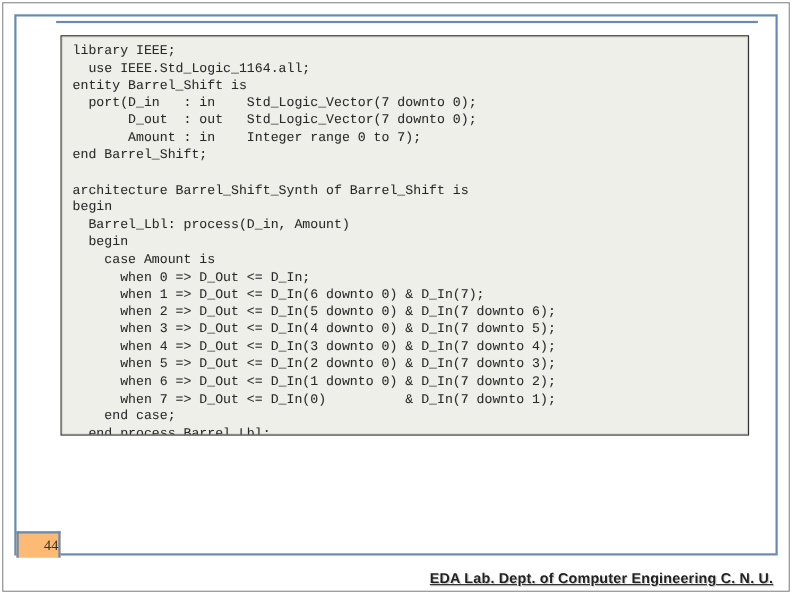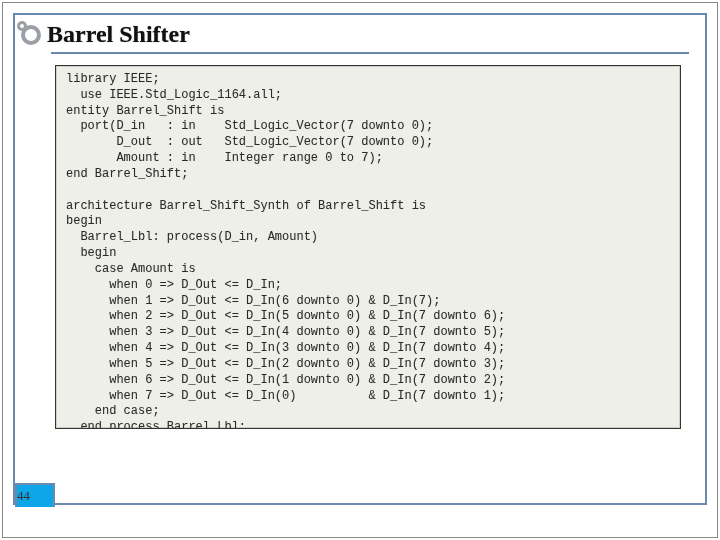--- a/index.html
+++ b/index.html
@@ -90,23 +90,23 @@
     text-shadow: 0 0 1px rgba(0,0,0,0.15);
   }
   .page-number {
     position: absolute;
     left: 0;
     bottom: -2px;
     width: 36px;
     height: 22px;
     border: 2px solid #6a8ab0;
     border-bottom: none;
-    background: #0ea5e9;
+    background: #fdba74;
     font-size: 13px;
-    text-align: left;
+    text-align: right;
     line-height: 22px;
     color: #333;
     transform: translateY(2px);
   }
   .footer-text {
     position: absolute;
     right: 14px;
     bottom: 4px;
     font-family: Arial, sans-serif;
     font-size: 13px;
@@ -116,26 +116,20 @@
     text-shadow: 1px 1px 0 #ccc;
     letter-spacing: 0.2px;
   }
 </style>
 </head>
 <body>
 
 <div class="outer-frame">
   <div class="inner-frame">
 
-    <div class="title-row">
-      <div class="gear-big">
-        <div class="gear-small"></div>
-      </div>
-      <div class="slide-title">Barrel Shifter</div>
-    </div>
     <hr class="title-rule">
 
 
     <div class="code-box">
       <pre class="code-pre" id="code-pre">library IEEE;
   use IEEE.Std_Logic_1164.all;
 entity Barrel_Shift is
   port(D_in   : in    Std_Logic_Vector(7 downto 0);
        D_out  : out   Std_Logic_Vector(7 downto 0);
        Amount : in    Integer range 0 to 7);
@@ -155,13 +149,14 @@
       when 6 =&gt; D_Out &lt;= D_In(1 downto 0) &amp; D_In(7 downto 2);
       when 7 =&gt; D_Out &lt;= D_In(0)          &amp; D_In(7 downto 1);
     end case;
   end process Barrel_Lbl;
 end Barrel_Shift_Synth;</pre>
     </div>
 
     <div class="page-number">44</div>
   </div>
 
+  <div class="footer-text">EDA Lab. Dept. of Computer Engineering C. N. U.</div>
 </div>
 
 </body></html>

